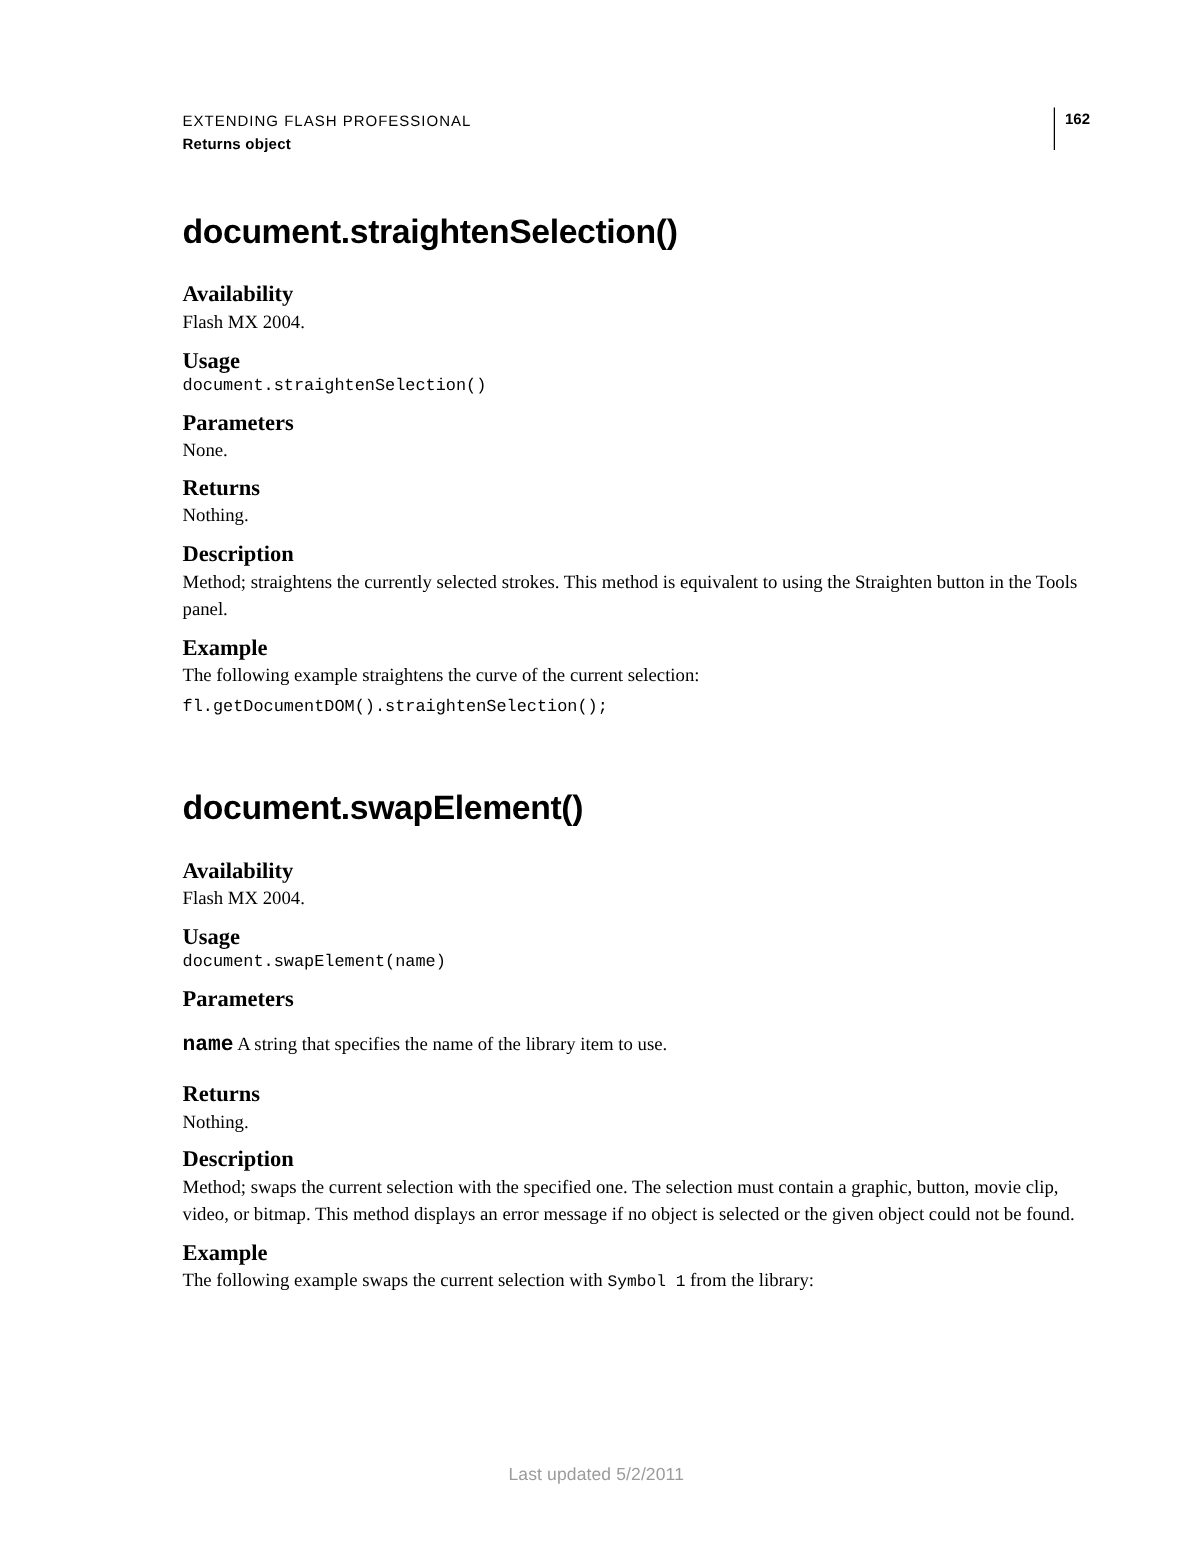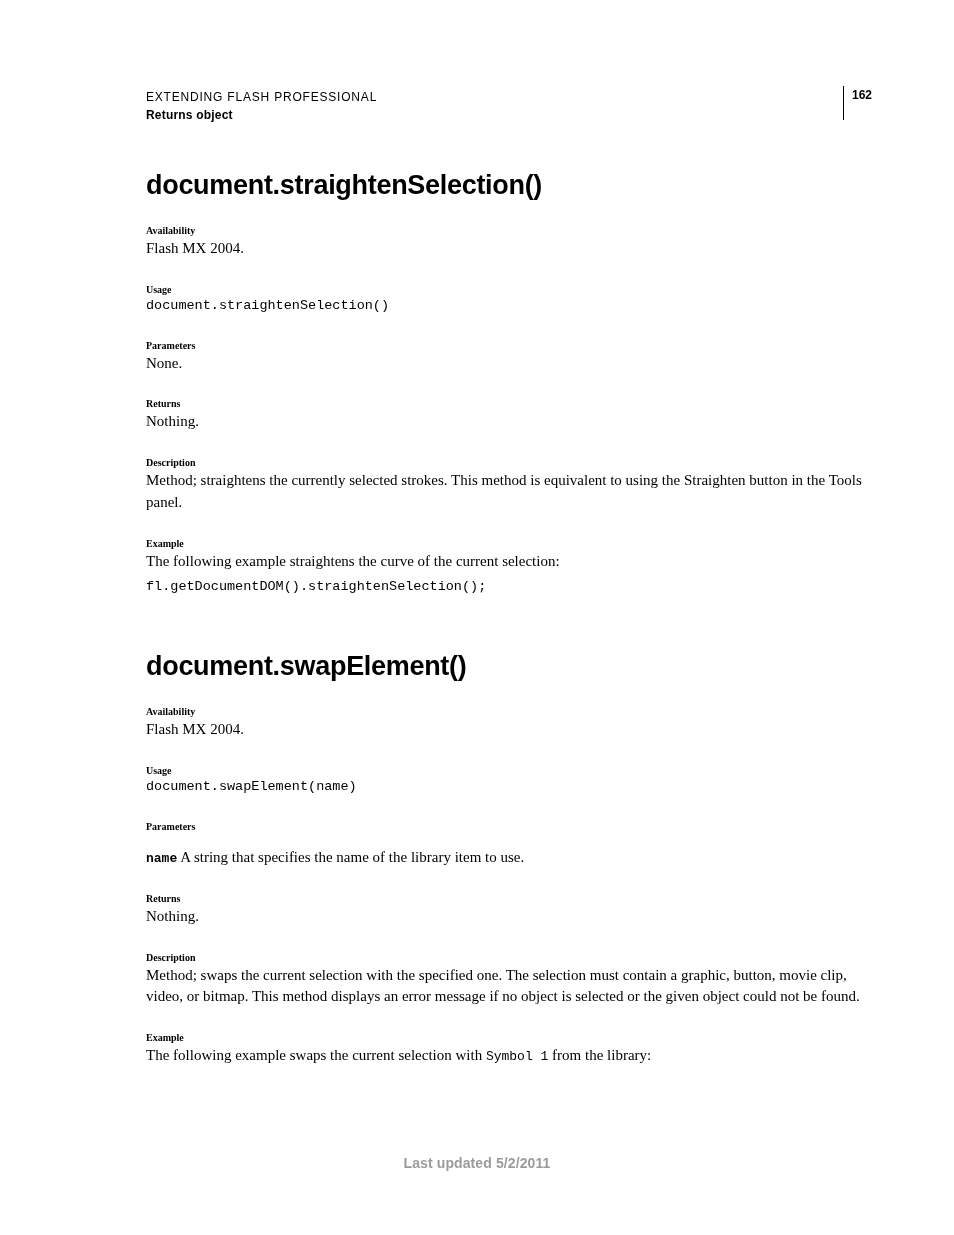--- a/index.html
+++ b/index.html
@@ -58,22 +58,22 @@
     font-size: 27px;
     margin: 46px 0 24px 0;
     letter-spacing: -0.3px;
   }
   h1.second {
     margin-top: 54px;
   }
   .section-label {
     font-family: "Minion Pro", "Times New Roman", Georgia, serif;
     font-weight: bold;
-    font-size: 10px;
-    margin-top: 24px;
+    font-size: 18px;
+    margin-top: 8px;
     margin-bottom: 2px;
   }
   .body-text {
     font-family: "Minion Pro", "Times New Roman", Georgia, serif;
     font-size: 15px;
     line-height: 1.45;
     margin: 0;
   }
   .code {
     font-family: "Courier New", Courier, monospace;
@@ -85,30 +85,30 @@
     font-family: "Courier New", Courier, monospace;
     font-size: 13px;
   }
   .param-line {
     font-size: 15px;
     line-height: 1.45;
   }
   .param-name {
     font-family: "Courier New", Courier, monospace;
     font-weight: bold;
-    font-size: 13px;
+    font-size: 17px;
   }
   .footer {
     position: absolute;
-    bottom: 64px;
+    bottom: 48px;
     left: 0;
     right: 0;
     text-align: center;
     font-family: "Myriad Pro", "Helvetica Neue", Arial, sans-serif;
-    font-weight: bold;
+    font-weight: normal;
     color: #9b9b9b;
     font-size: 14px;
     letter-spacing: 0.1px;
   }
 </style>
 </head>
 <body>
 
 <div class="page">
 

